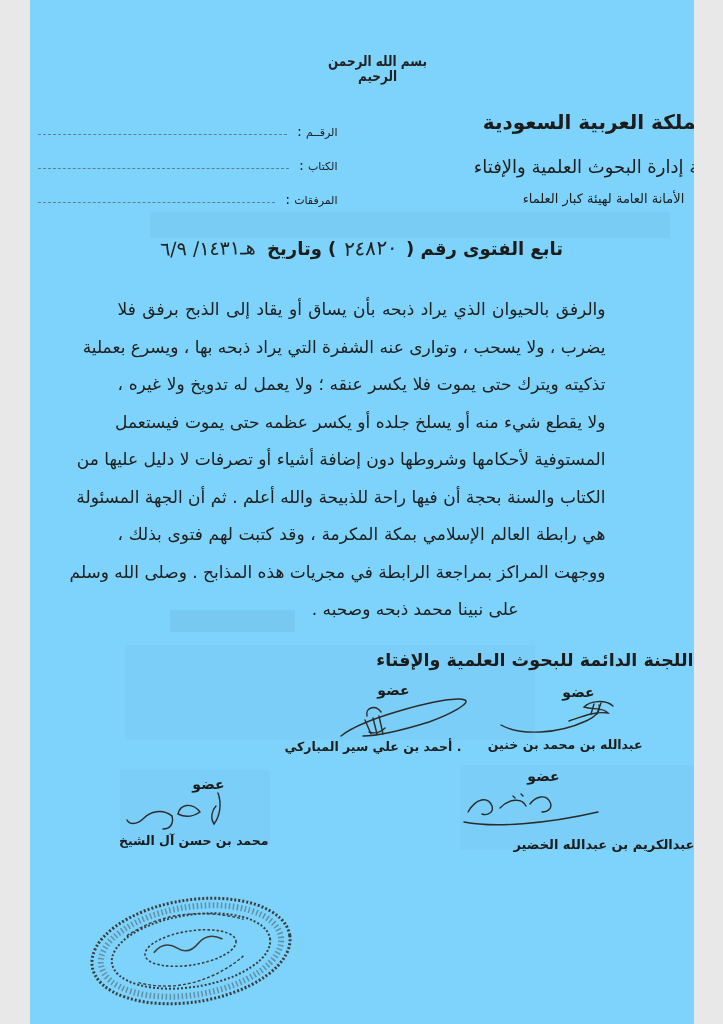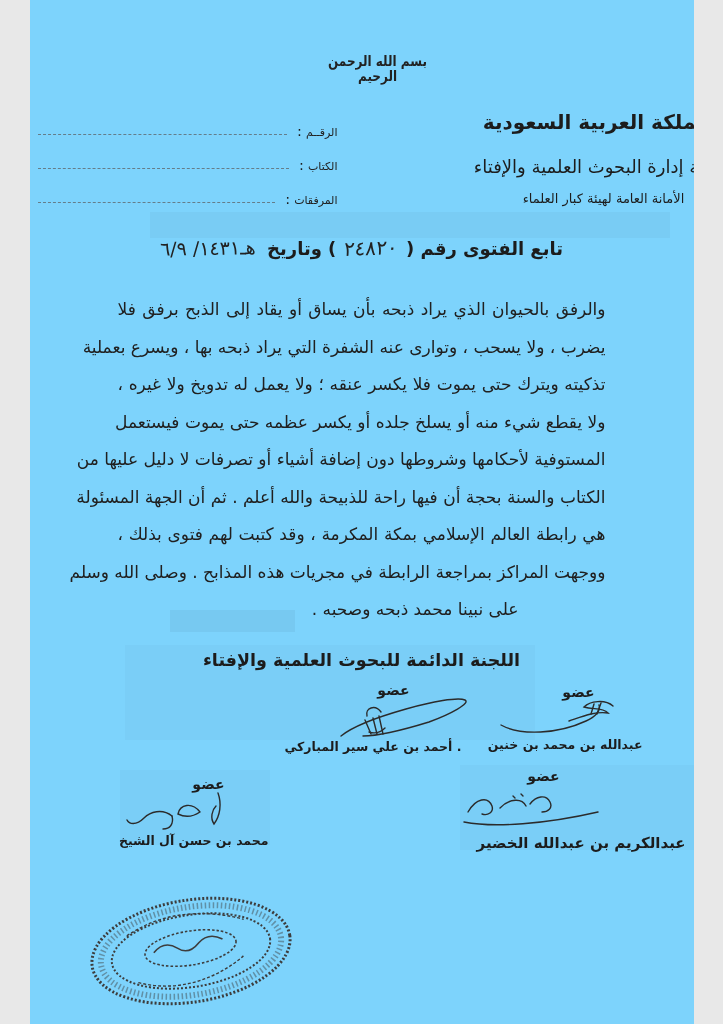--- a/index.html
+++ b/index.html
@@ -47,36 +47,36 @@
   }
   
   .body-text{position:absolute;right:88px;left:88px;top:291px;}
   .bline{
     font-size:17px;line-height:37.5px;height:37.5px;
     text-align:justify;text-align-last:justify;white-space:nowrap;color:#202020;
   }
   .bline.last{text-align:right;text-align-last:right;padding-right:87px;}
   
   .committee{
-    position:absolute;left:0;right:0;top:650px;text-align:center;
+    position:absolute;left:0;right:0;top:650px;
     font-size:17.5px;font-weight:bold;
   }
   .sig{position:absolute;}
   .sig .role{position:absolute;top:0;font-size:14px;font-weight:600;white-space:nowrap;}
   .sig .name{position:absolute;bottom:0;font-size:12.5px;font-weight:700;white-space:nowrap;}
   .sig svg{position:absolute;}
   .sig path{fill:none;stroke:#2b2b2b;stroke-width:1.4;stroke-linecap:round;}
   #m1{left:455px;top:684px;width:168px;height:68px;}
   #m1 .role{right:58px;} #m1 svg{left:10px;top:13px;} #m1 .name{right:10px;}
   #m2{left:243px;top:682px;width:205px;height:72px;}
   #m2 .role{right:68px;} #m2 svg{right:5px;top:10px;} #m2 .name{right:16px;}
   #chair{left:58px;top:686px;width:205px;height:74px;}
   #chair .role{right:82px;} #chair .name{right:2px;font-size:13px;font-weight:800;}
   #m4{left:425px;top:768px;width:245px;height:84px;}
-  #m4 .role{right:140px;} #m4 svg{left:5px;top:18px;} #m4 .name{right:14px;font-size:15px;}
+  #m4 .role{right:140px;} #m4 svg{left:5px;top:18px;} #m4 .name{right:5px;font-size:13px;}
   #m5{left:82px;top:776px;width:165px;height:72px;}
   #m5 .role{right:52px;} #m5 svg{left:8px;top:14px;} #m5 .name{right:8px;}
   
   .stamp{position:absolute;left:52px;top:890px;width:218px;height:122px;}
   .stamp path,.stamp ellipse{fill:none;stroke:#3d3d3d;}
   
   .blotch{position:absolute;background:rgba(0,0,0,0.032);pointer-events:none;}
   #b1{left:120px;top:212px;width:520px;height:26px;}
   #b2{left:694px;top:205px;width:29px;height:62px;background:rgba(0,0,0,0.05);}
   #b3{left:140px;top:610px;width:125px;height:22px;background:rgba(0,0,0,0.045);}

